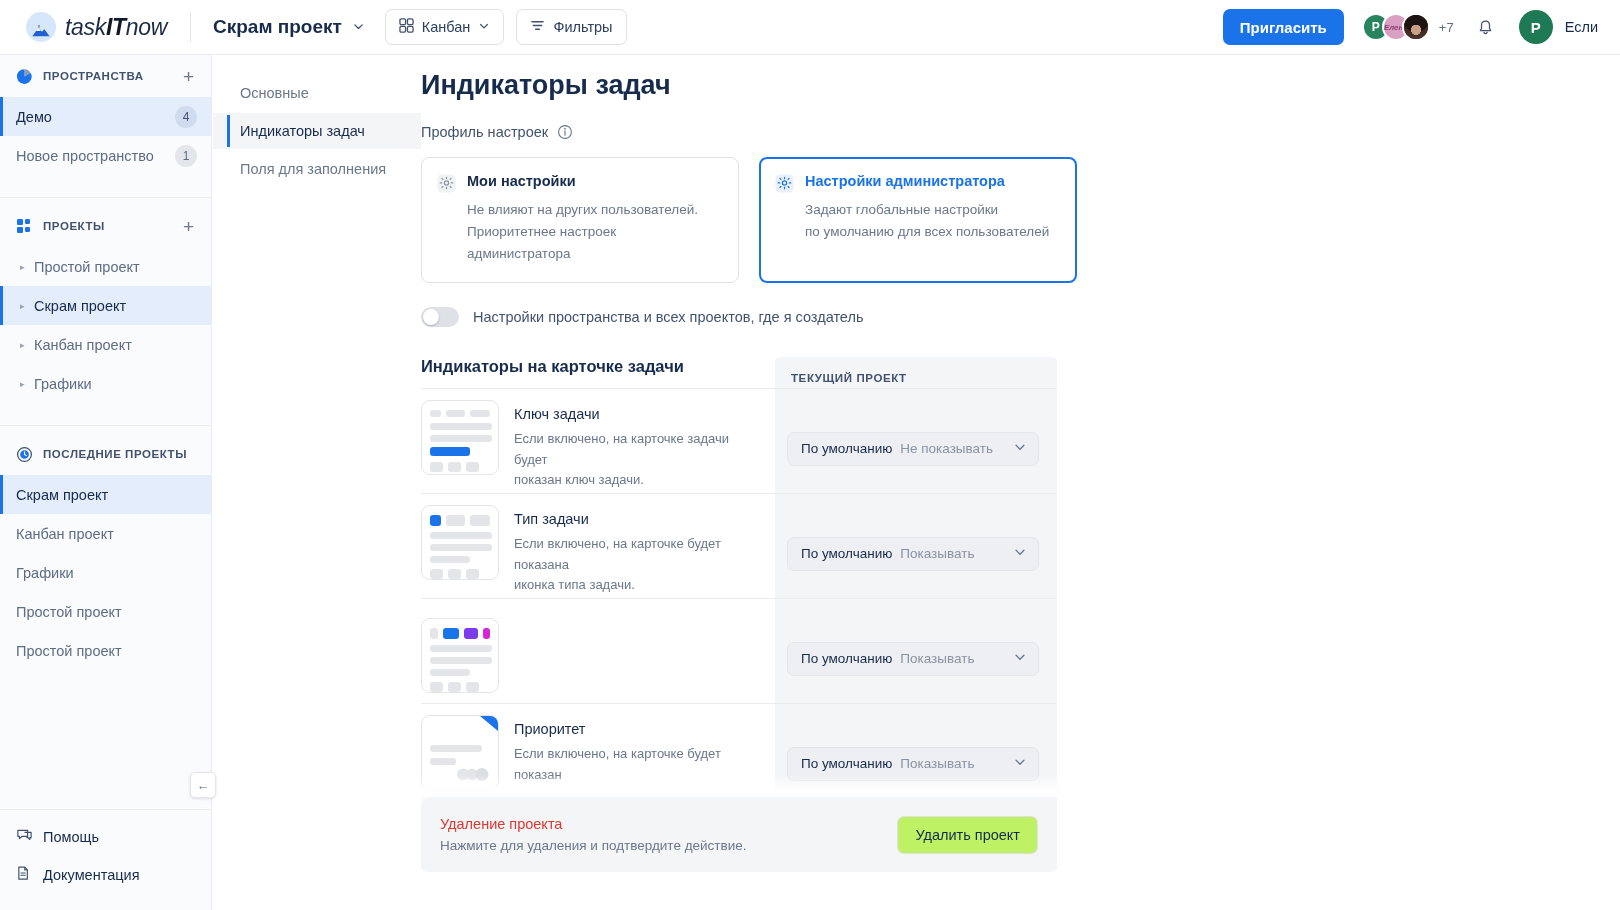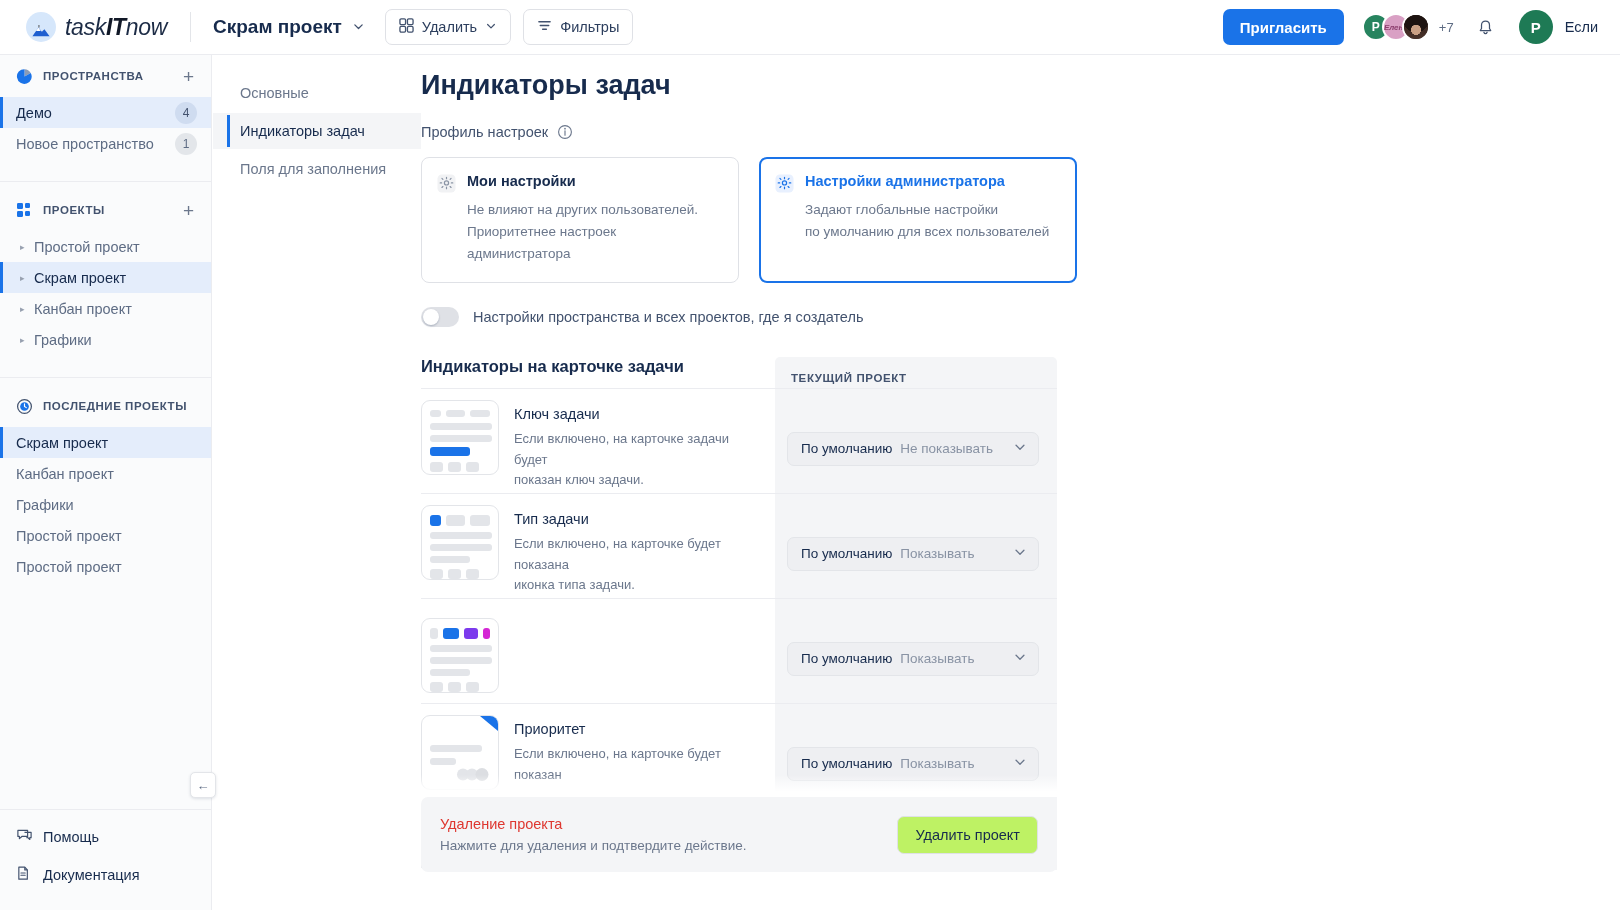--- a/index.html
+++ b/index.html
@@ -92,21 +92,21 @@
     display: flex; align-items: center; height: 42px; padding: 0 14px 0 16px;
   }
   .sb-section-hd .ico { width: 17px; height: 17px; flex: 0 0 auto; margin-right: 10px; }
   .sb-section-hd .ttl {
     font-size: 11.5px; letter-spacing: .55px; font-weight: 700; color: #42526e;
     text-transform: uppercase; flex: 1;
   }
   .sb-plus { color: #6b778c; font-size: 19px; line-height: 1; cursor: pointer; padding: 0 3px; }
 
   .sb-row {
-    display: flex; align-items: center; height: 31px; padding: 0 14px 0 16px;
+    display: flex; align-items: center; height: 39px; padding: 0 14px 0 16px;
     font-size: 14.5px; color: #5e6c84; cursor: pointer; position: relative;
   }
   .sb-row .lbl { flex: 1; white-space: nowrap; overflow: hidden; text-overflow: ellipsis; }
   .sb-row.active { background: #e4edfb; color: #172b4d; font-weight: 400; }
   .sb-row.active::before {
     content: ""; position: absolute; left: 0; top: 0; bottom: 0; width: 3px; background: #1a73e8;
   }
   .sb-badge {
     min-width: 22px; height: 22px; border-radius: 50%; background: #e3e6ea;
     color: #5e6c84; font-size: 12px; display: flex; align-items: center; justify-content: center;
@@ -261,21 +261,21 @@
 
   <button class="tb-btn" id="sections-button">
     <span>
       <svg width="15" height="15" viewBox="0 0 16 16">
         <rect x="1" y="1" width="6" height="6" rx="1.3" fill="none" stroke="#42526e" stroke-width="1.4"></rect>
         <rect x="9" y="1" width="6" height="6" rx="1.3" fill="none" stroke="#42526e" stroke-width="1.4"></rect>
         <rect x="1" y="9" width="6" height="6" rx="1.3" fill="none" stroke="#42526e" stroke-width="1.4"></rect>
         <rect x="9" y="9" width="6" height="6" rx="1.3" fill="none" stroke="#42526e" stroke-width="1.4"></rect>
       </svg>
     </span>
-    <span>Удалить</span>
+    <span>Канбан</span>
     <span>
       <svg width="12" height="12" viewBox="0 0 16 16">
           <path d="M3.5 6 L8 10.5 L12.5 6" fill="none" stroke="#42526e" stroke-width="1.6" stroke-linecap="round" stroke-linejoin="round"></path>
         </svg>
     </span>
   </button>
 
   <button class="tb-btn" id="filters-button">
     <span>
       <svg width="15" height="15" viewBox="0 0 16 16">

